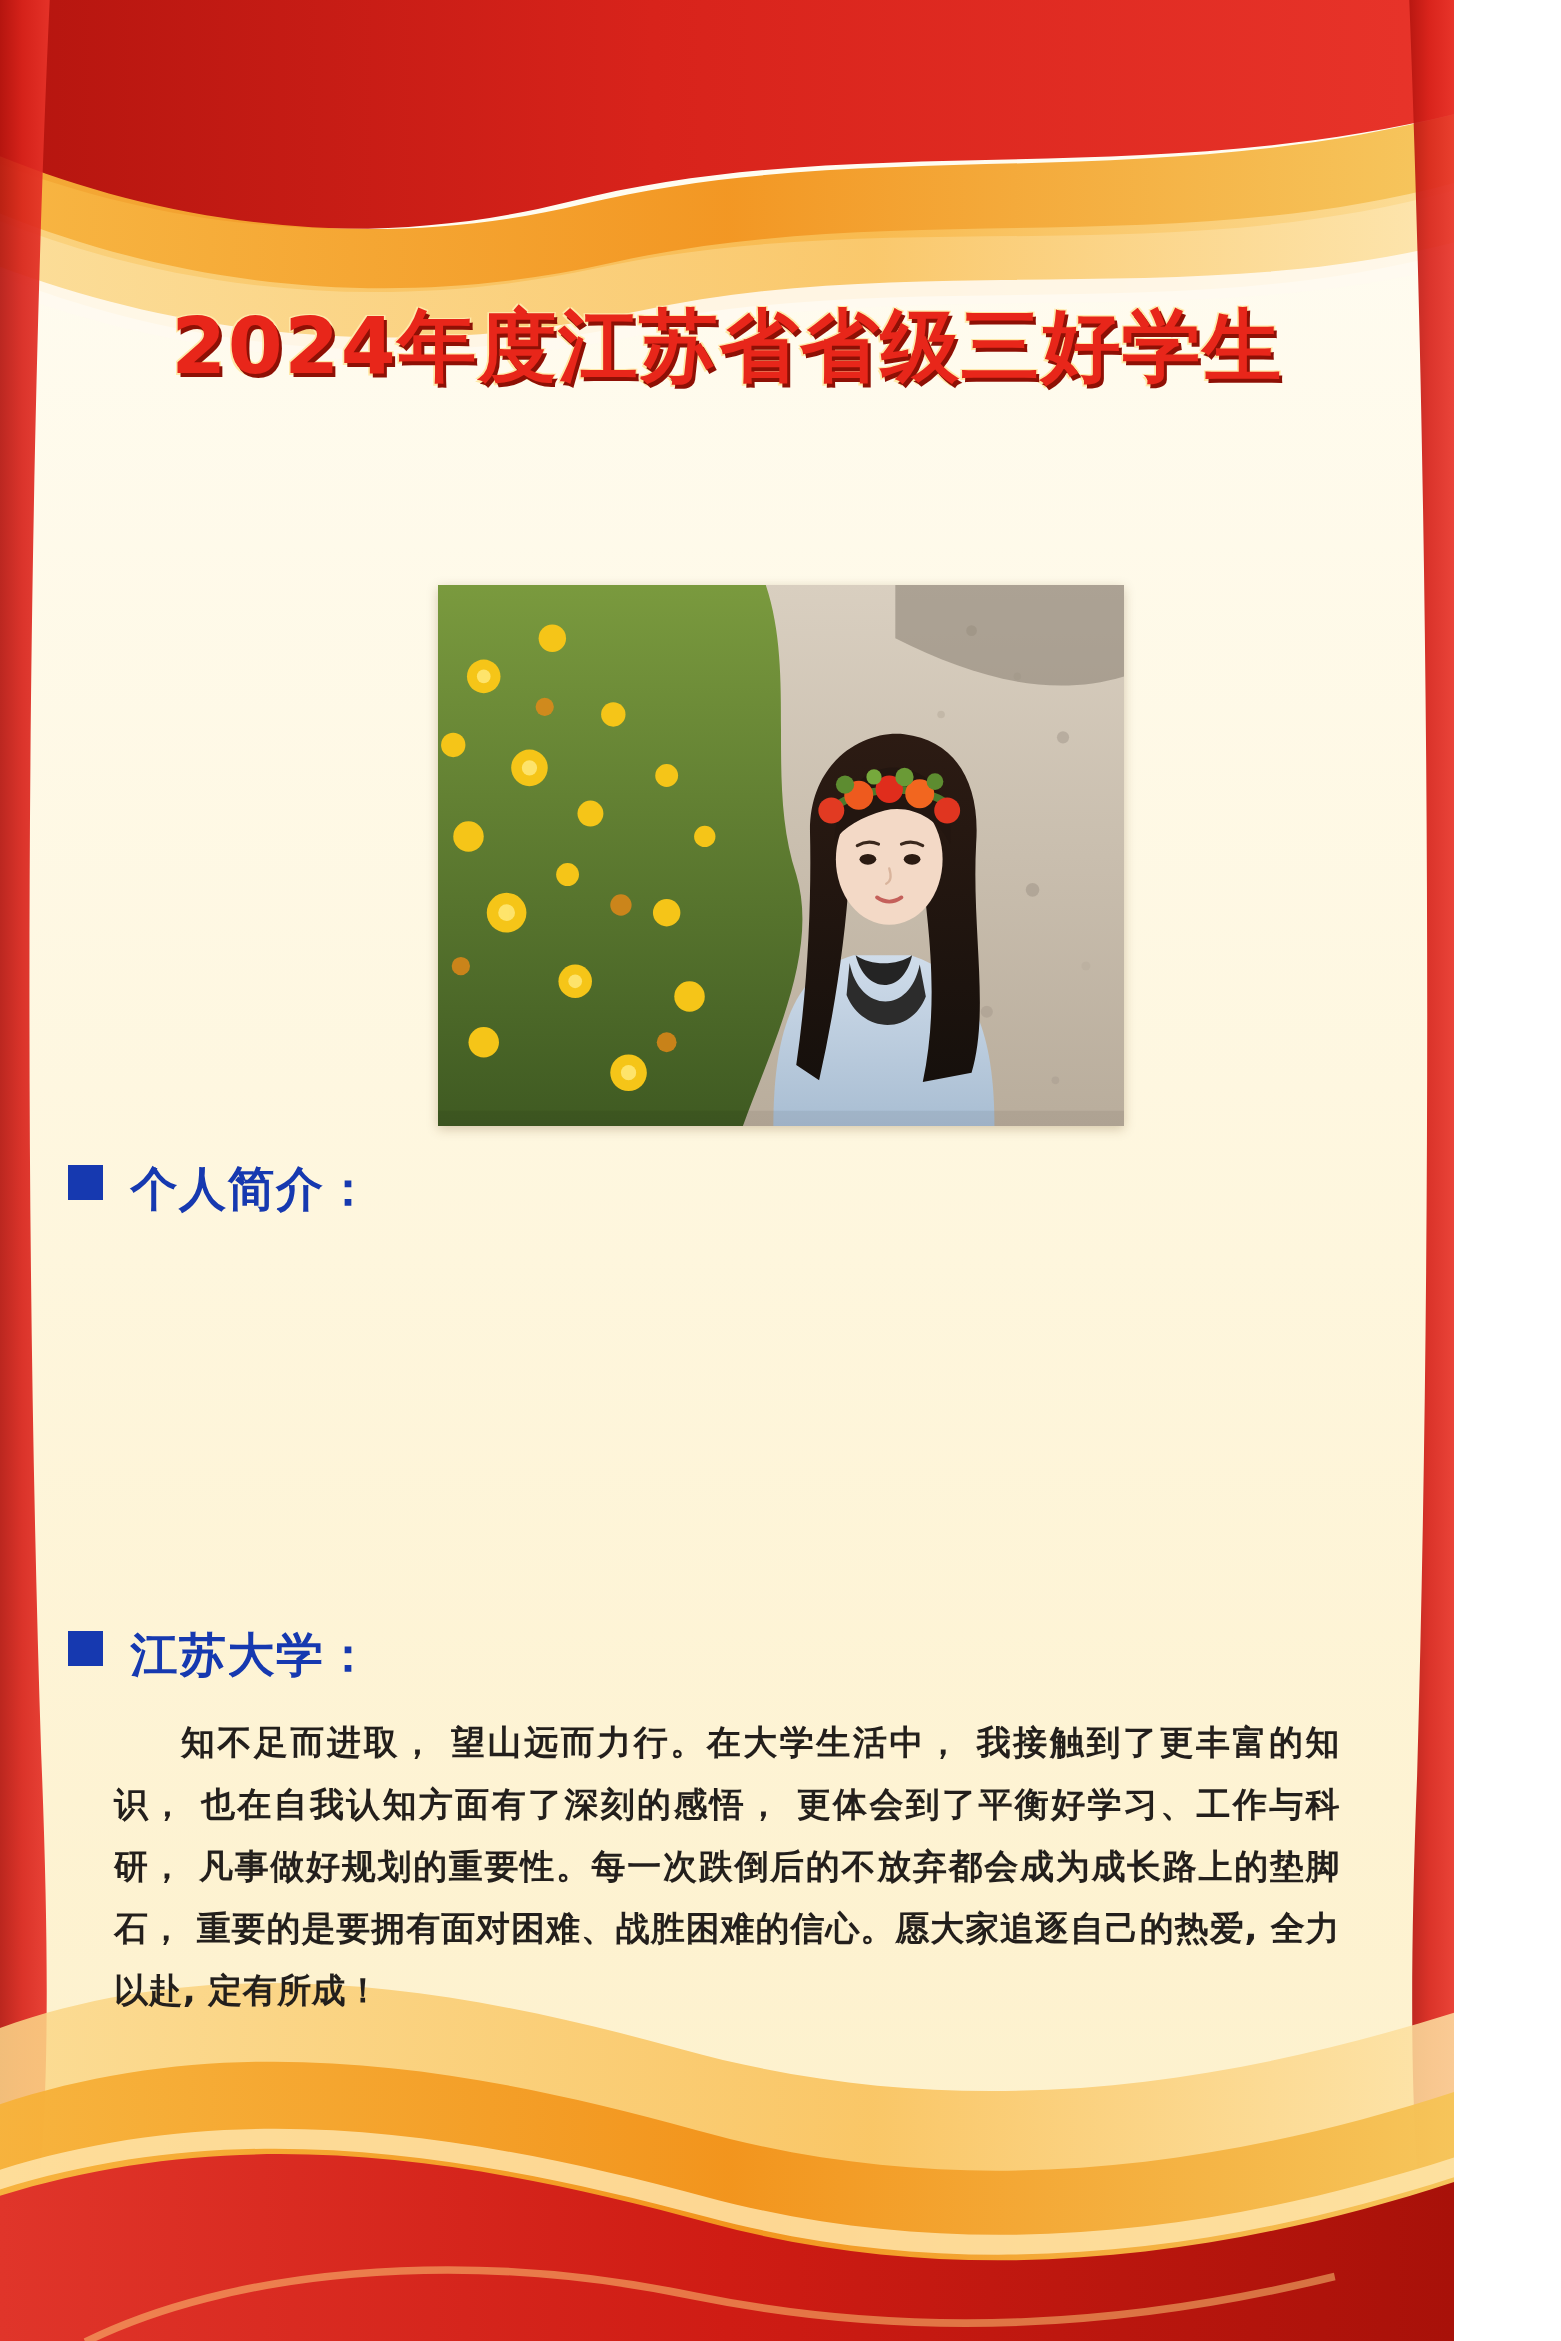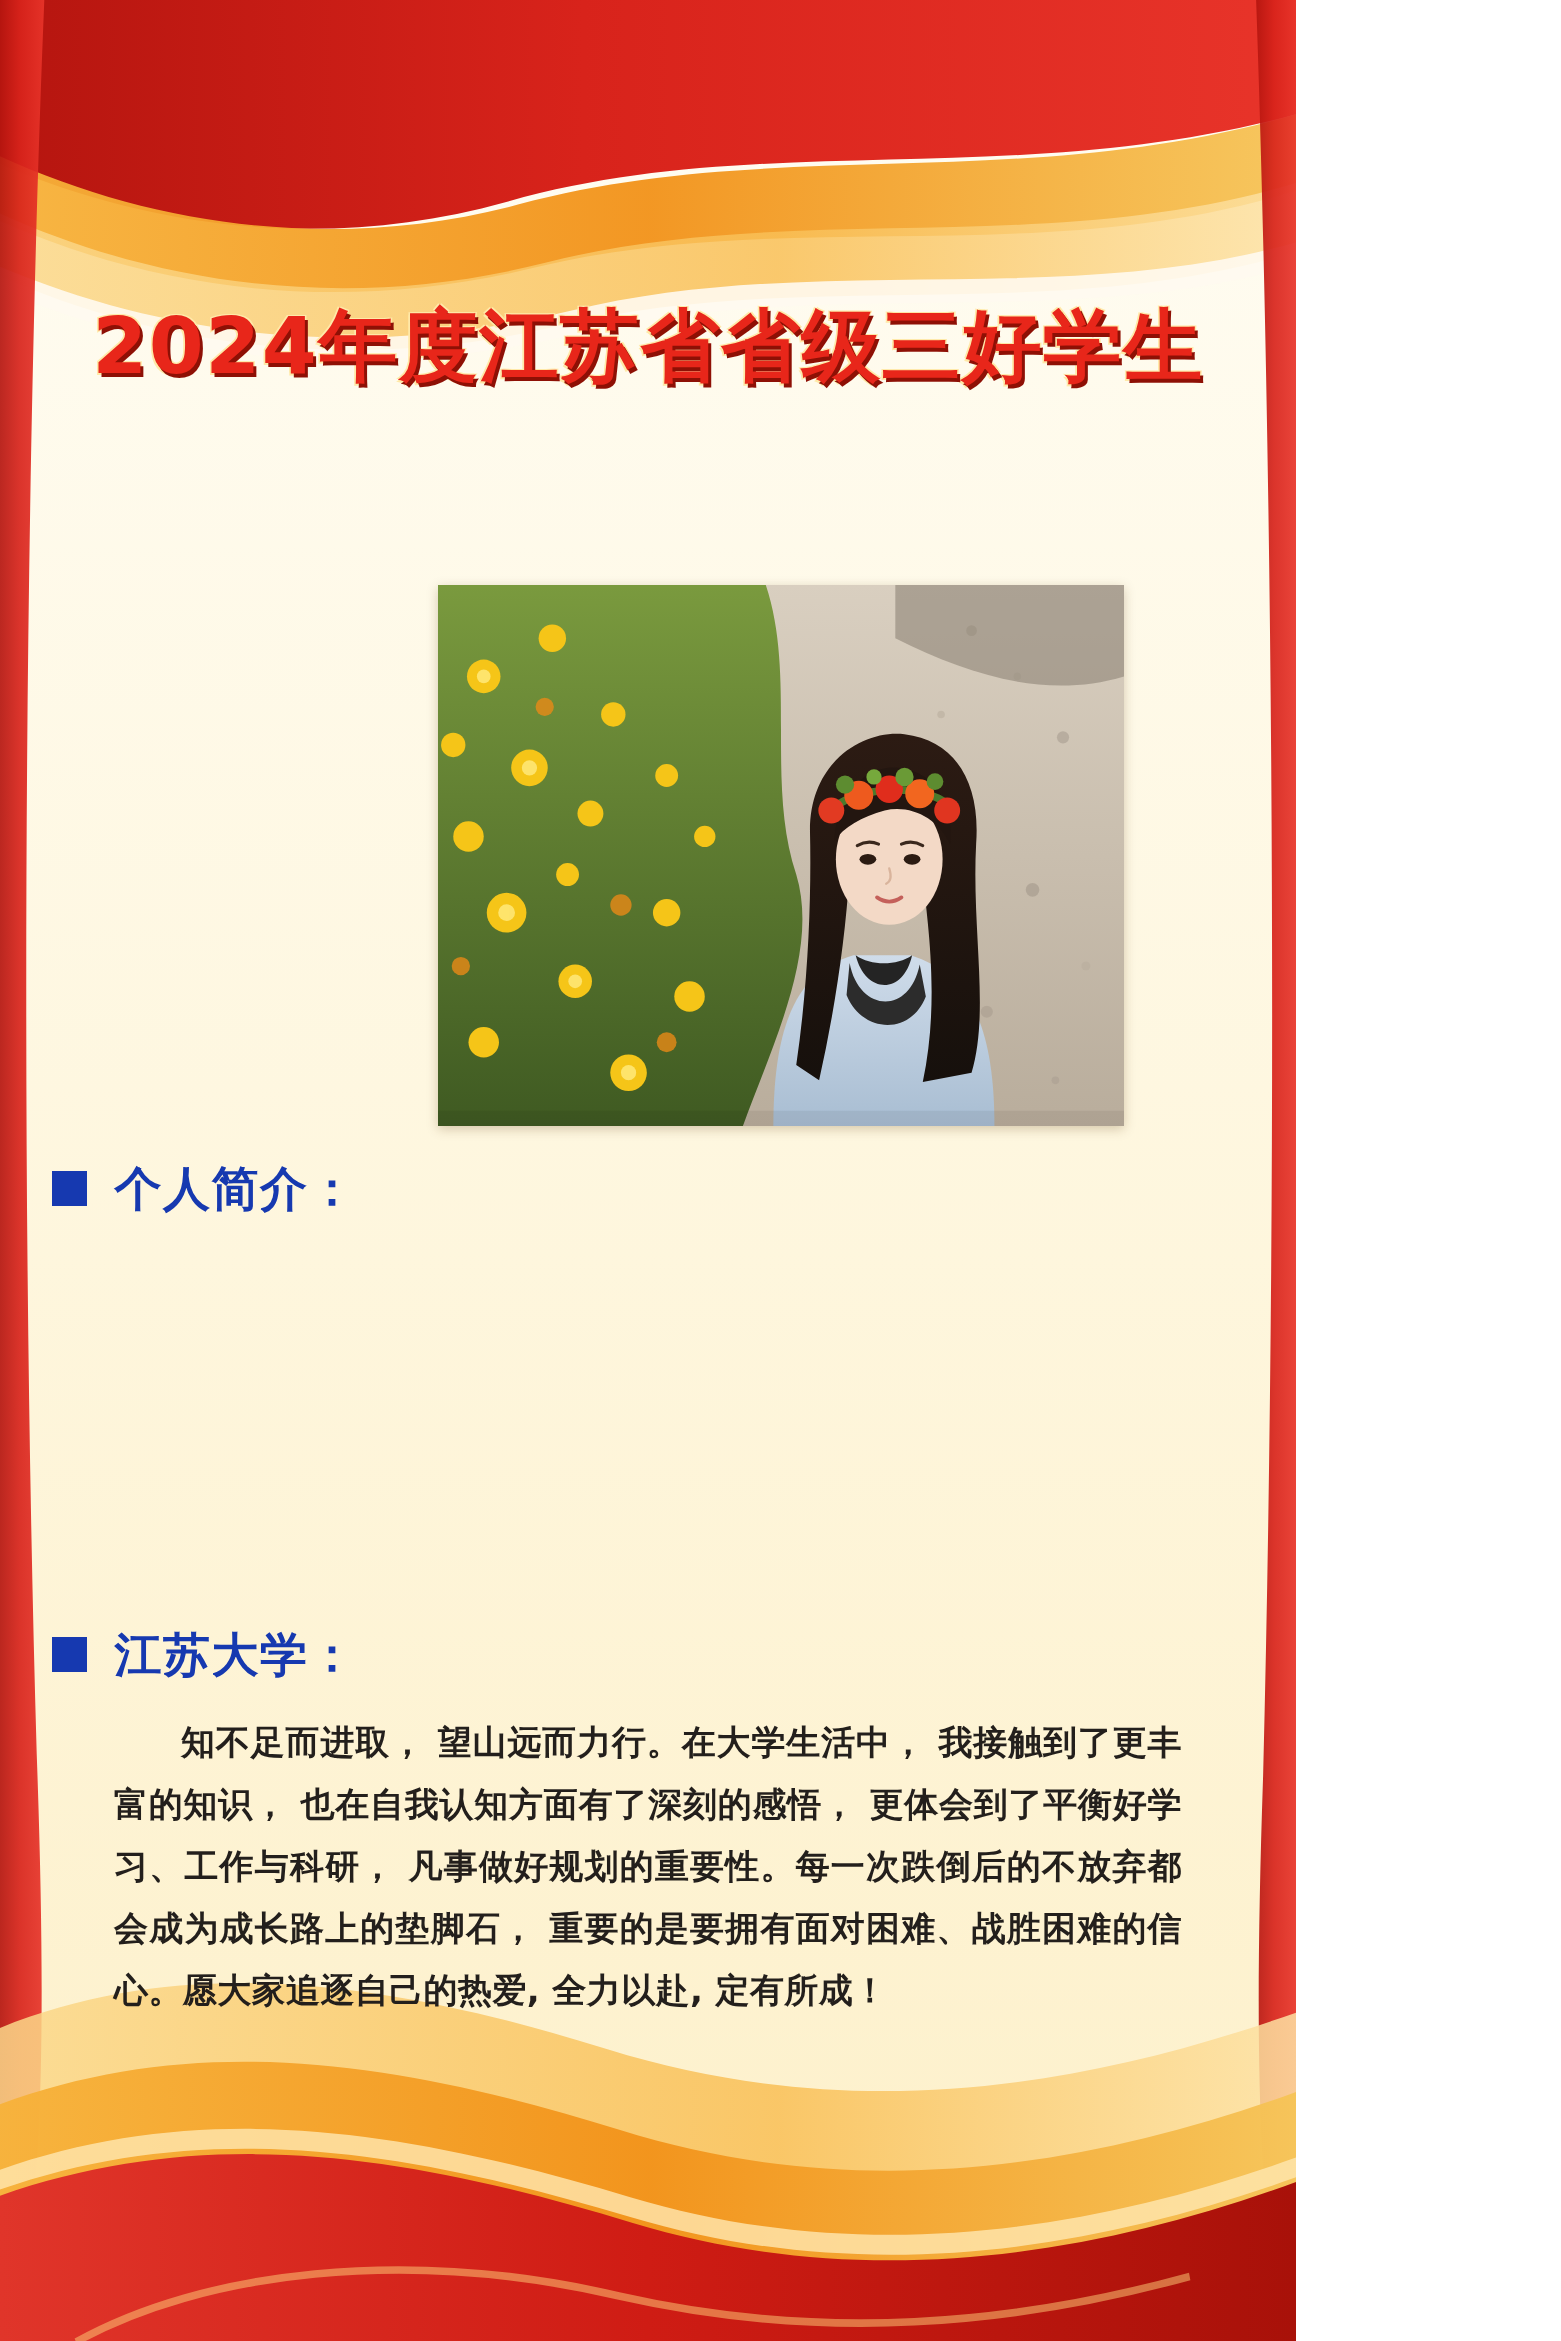--- a/index.html
+++ b/index.html
@@ -5,21 +5,21 @@
   html, body {
     margin: 0;
     padding: 0;
     background: #ffffff;
   }
   body {
     font-family: "Liberation Sans", "DejaVu Sans", sans-serif;
   }
   .poster {
     position: relative;
-    width: 1296px;
+    width: 1454px;
     height: 2342px;
     overflow: hidden;
     background: linear-gradient(175deg, #fffdf2 0%, #fdf6df 40%, #fdf3d6 72%, #fcefcb 100%);
   }
 
   
   .bg-layer {
     position: absolute;
     inset: 0;
     pointer-events: none;
@@ -80,22 +80,21 @@
     position: absolute;
     left: 0;
     width: 100%;
     z-index: 5;
   }
   .section.intro { top: 1165px; }
   .section.growth { top: 1631px; }
 
   .section-head {
     display: flex;
-    align-items: center;
-    padding-left: 52px;
+    padding-left: 68px;
   }
   .head-square {
     width: 35px;
     height: 35px;
     background: #1639b0;
     margin-right: 27.4px;
     flex: none;
   }
   .head-text {
     font-family: "DejaVu Sans", "Liberation Sans", sans-serif;

